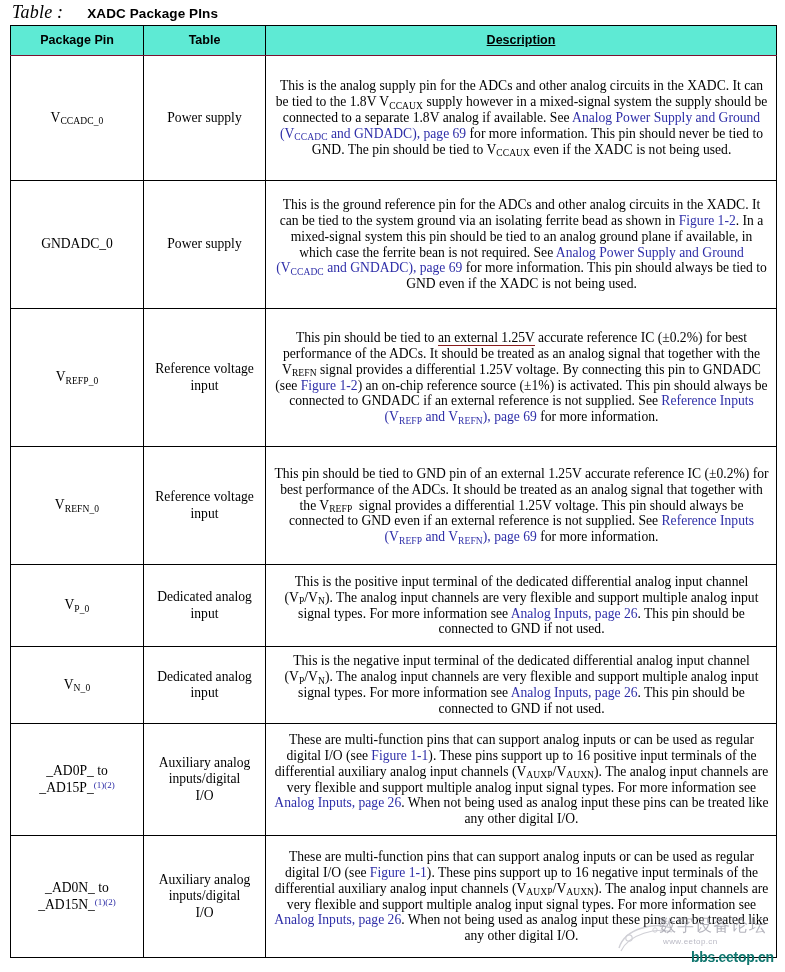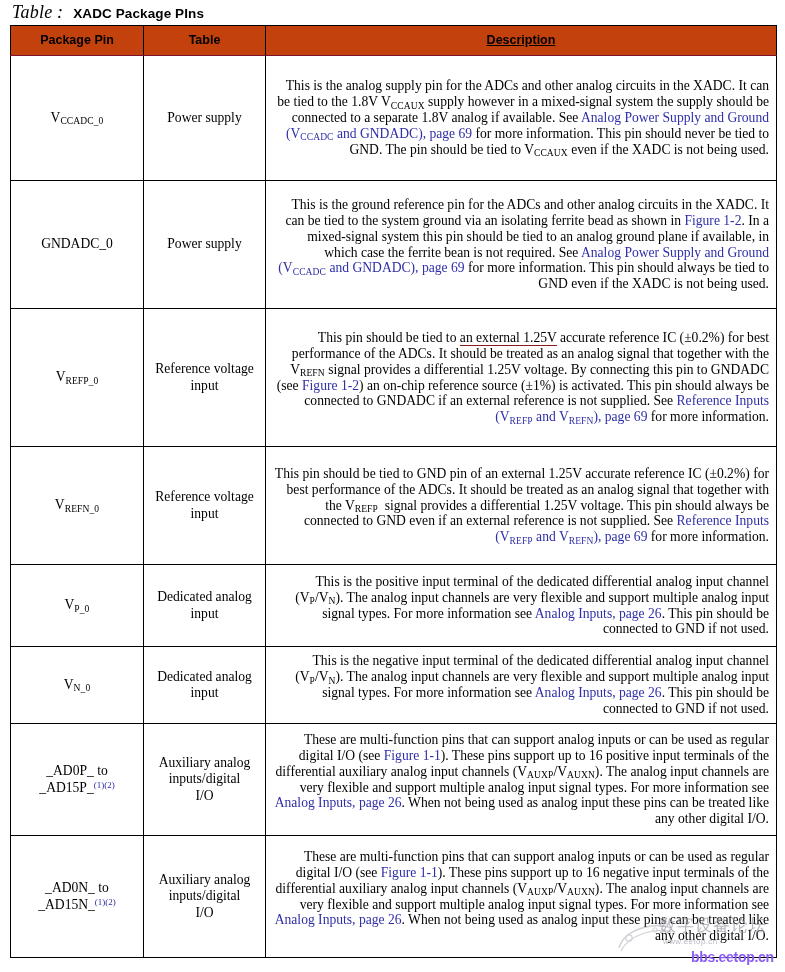--- a/index.html
+++ b/index.html
@@ -25,21 +25,21 @@
   .caption .cap-label {
     font-family: "Liberation Serif", serif;
     font-style: italic;
     font-size: 18px;
     letter-spacing: 0.2px;
   }
   .caption .cap-title {
     font-family: "Liberation Sans", sans-serif;
     font-weight: bold;
     font-size: 13.5px;
-    margin-left: 10px;
+    margin-left: 24px;
     letter-spacing: 0.1px;
   }
 
   
   table.xadc {
     border-collapse: collapse;
     table-layout: fixed;
     width: 766px;
     margin: 0 0 0 10px;
     border: 1.2px solid #000;
@@ -54,32 +54,32 @@
     vertical-align: middle;
   }
 
   thead th {
     font-family: "Liberation Sans", sans-serif;
     font-weight: bold;
     font-size: 12.5px;
     height: 24px;
     padding: 2px 4px 3px;
     border-bottom: 3px solid #7B1230;
-    background: #c2410c;
+    background: #5eead4;
   }
 
   td.pin,
   td.type {
     text-align: center;
     font-size: 13.6px;
     line-height: 1.18;
     padding: 4px 6px;
   }
   td.desc {
-    text-align: right;
+    text-align: center;
     font-size: 13.6px;
     line-height: 1.175;
     padding: 4px 7px 4px 8px;
   }
 
   
   sub {
     font-size: 0.70em;
     vertical-align: baseline;
     position: relative;
@@ -294,14 +294,14 @@
 
 <div class="watermark">
   <svg class="wm-swirl" width="60" height="40" viewBox="0 0 60 40">
     <path d="M4 30 C 10 10, 40 4, 56 10" stroke="#aaaab5" stroke-width="1.4" fill="none"></path>
     <path d="M6 33 C 14 16, 42 9, 57 14" stroke="#aaaab5" stroke-width="1.2" fill="none"></path>
     <circle cx="14" cy="20" r="3.2" stroke="#aaaab5" stroke-width="1.2" fill="none"></circle>
     <circle cx="40" cy="12" r="2.2" stroke="#aaaab5" stroke-width="1" fill="none"></circle>
   </svg>
   <div class="wm-glyphs">数字设备论坛</div>
   <div class="wm-url-small">www.eetop.cn</div>
-  <div class="wm-url-big" style="color: #8b5cf6;">bbs.eetop.cn</div>
+  <div class="wm-url-big" style="color: #0f766e;">bbs.eetop.cn</div>
 </div>
 
 </body></html>

